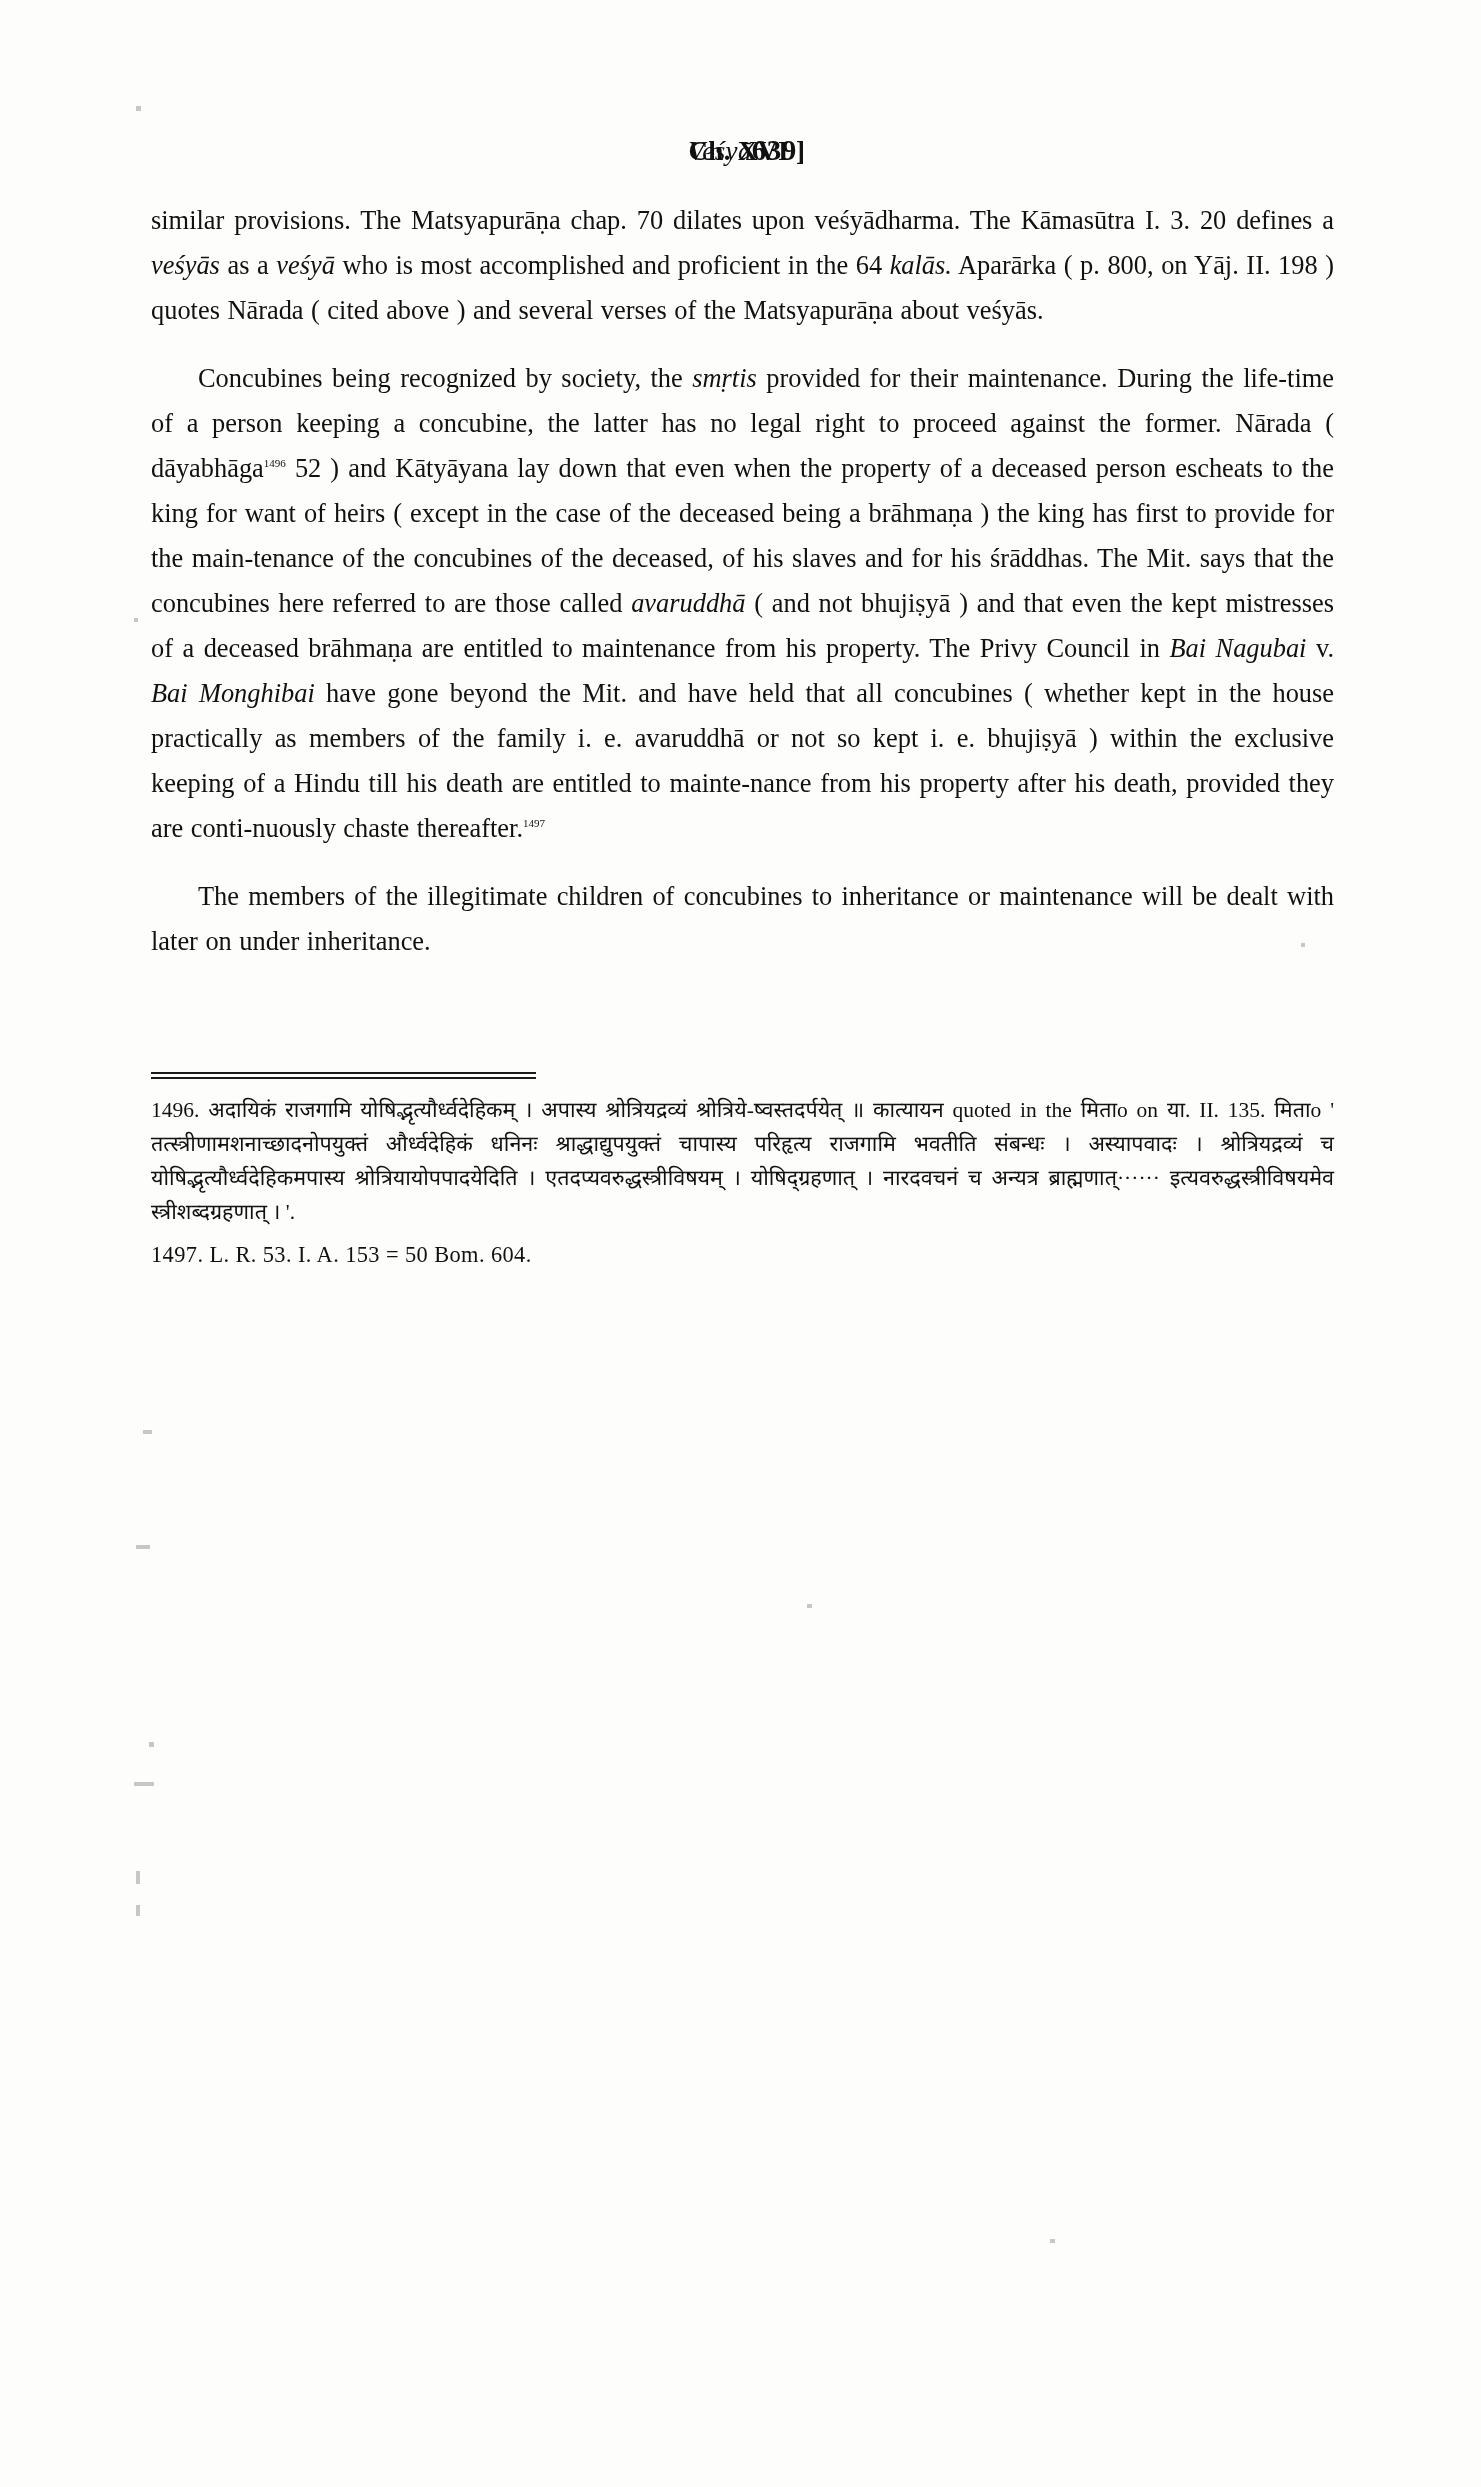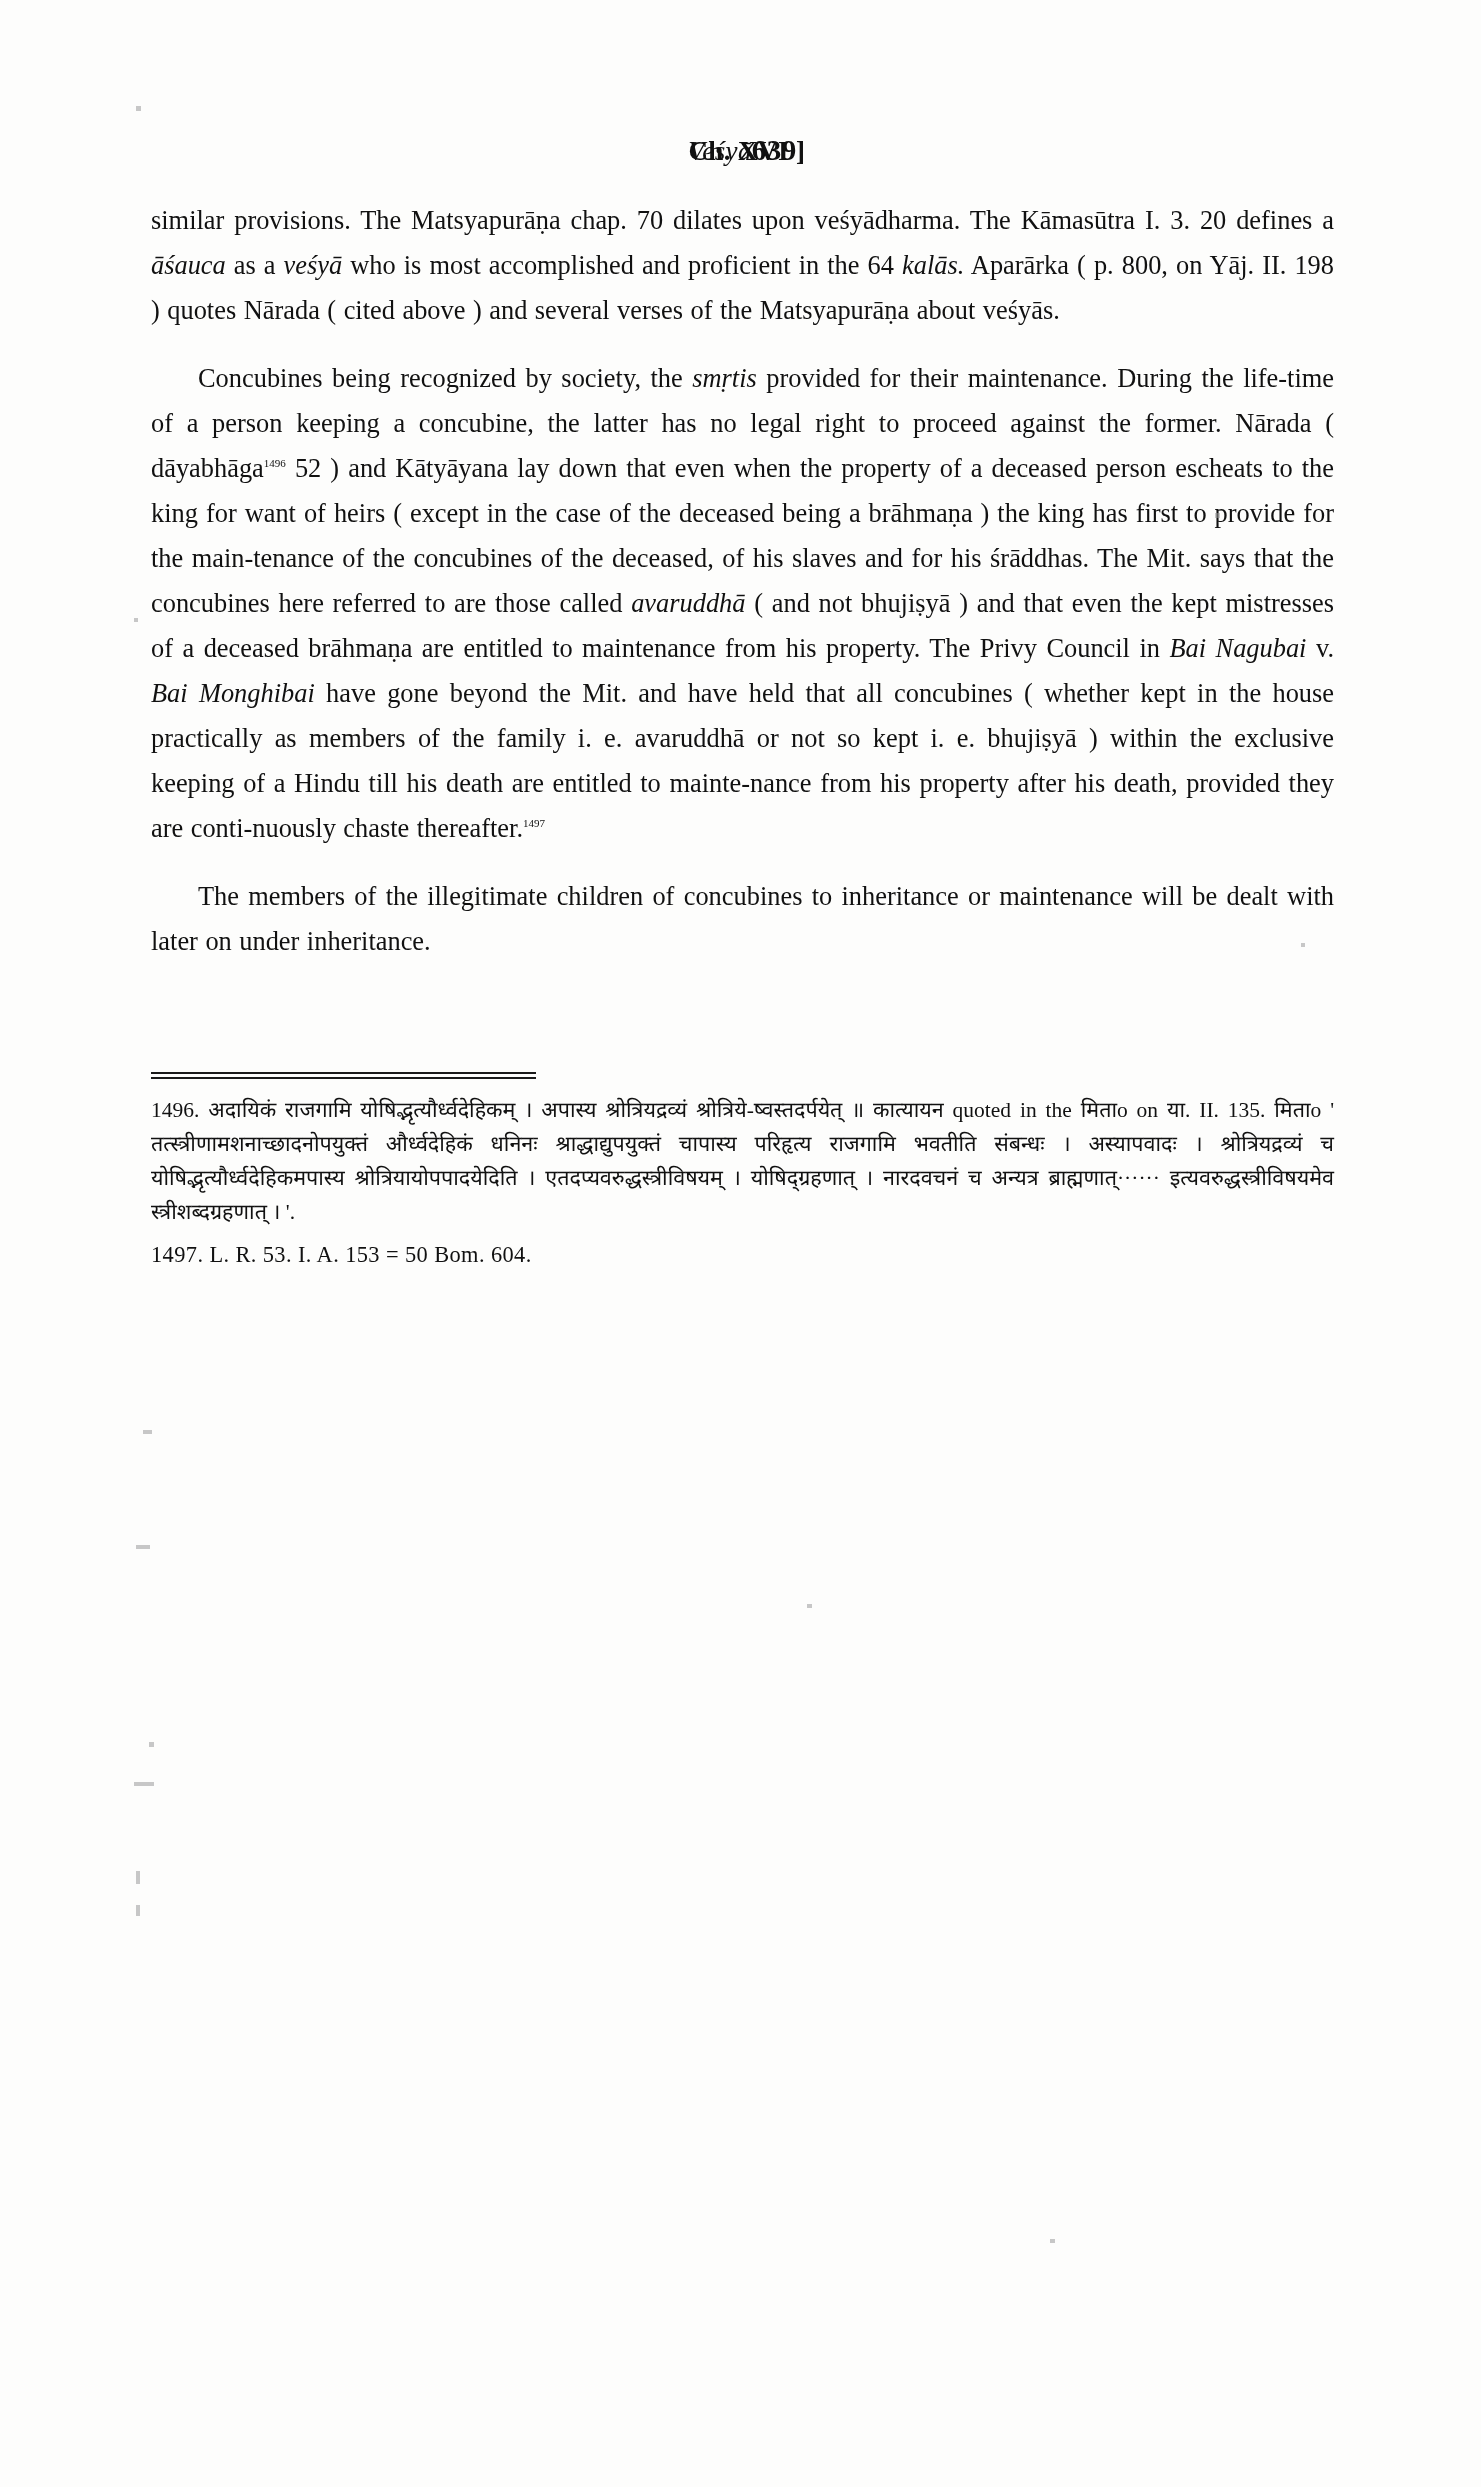--- a/index.html
+++ b/index.html
@@ -111,21 +111,21 @@
 
   <div class="content">
 
     <div class="runhead">
       <span class="chap">Ch. XVI ]</span>
       <span class="title">Veśyā</span>
       <span class="pageno">639</span>
     </div>
 
     <div class="body-block">
-      <p class="para">similar provisions.  The Matsyapurāṇa chap. 70 dilates upon veśyādharma.  The Kāmasūtra I. 3. 20 defines a <i>āśauca</i> as a <i>veśyā</i> who is most accomplished and proficient in the 64 <i>kalās.</i> Aparārka ( p. 800, on Yāj. II. 198 ) quotes Nārada ( cited  above ) and several verses of the Matsyapurāṇa about veśyās.</p>
+      <p class="para">similar provisions.  The Matsyapurāṇa chap. 70 dilates upon veśyādharma.  The Kāmasūtra I. 3. 20 defines a <i>veśyās</i> as a <i>veśyā</i> who is most accomplished and proficient in the 64 <i>kalās.</i> Aparārka ( p. 800, on Yāj. II. 198 ) quotes Nārada ( cited  above ) and several verses of the Matsyapurāṇa about veśyās.</p>
       <p class="para indent">Concubines being recognized by society, the <i>smṛtis</i> provided for their maintenance.  During the life-time of a person keeping a concubine, the latter has no legal right to proceed against the former.  Nārada ( dāyabhāga<sup>1496</sup> 52 ) and Kātyāyana lay down that even when the property of a deceased person escheats to the king for want of heirs ( except in the case of  the deceased being a brāhmaṇa ) the king has first to provide for the main-tenance of the concubines of the deceased, of his slaves and for his śrāddhas.  The Mit. says that the concubines here  referred to are those called <i>avaruddhā</i> ( and not bhujiṣyā ) and that even the kept mistresses of a deceased brāhmaṇa are entitled to maintenance from his property.  The Privy Council in <i>Bai  Nagubai</i> v. <i>Bai Monghibai</i> have gone beyond the Mit. and have  held  that  all concubines ( whether kept in the house practically as  members  of the family i. e. avaruddhā or not so kept i. e. bhujiṣyā ) within the exclusive keeping of a Hindu till his death are entitled to mainte-nance from his property after his death, provided they are conti-nuously chaste thereafter.<sup>1497</sup></p>
       <p class="para indent">The members of the illegitimate children of concubines to inheritance or maintenance will be dealt with later on under inheritance.</p>
     </div>
 
     <div class="fn-rule"></div>
 
     <div class="footnotes">
       <div class="fn">1496.   <span class="dev">अदायिकं राजगामि योषिद्भृत्यौर्ध्वदेहिकम् । अपास्य श्रोत्रियद्रव्यं श्रोत्रिये-ष्वस्तदर्पयेत् ॥ कात्यायन</span> quoted in the <span class="dev">मिताo</span> on <span class="dev">या.</span> II. 135. <span class="dev">मिताo</span> ' <span class="dev">तत्स्त्रीणामशनाच्छादनोपयुक्तं और्ध्वदेहिकं धनिनः श्राद्धाद्युपयुक्तं चापास्य परिहृत्य राजगामि भवतीति संबन्धः । अस्यापवादः । श्रोत्रियद्रव्यं च योषिद्भृत्यौर्ध्वदेहिकमपास्य श्रोत्रियायोपपादयेदिति । एतदप्यवरुद्धस्त्रीविषयम् । योषिद्ग्रहणात् । नारदवचनं च अन्यत्र ब्राह्मणात्······ इत्यवरुद्धस्त्रीविषयमेव स्त्रीशब्दग्रहणात् ।</span> '.</div>
       <div class="fn fn-1497">1497.   L. R. 53. I. A. 153 = 50 Bom. 604.</div>
     </div>

